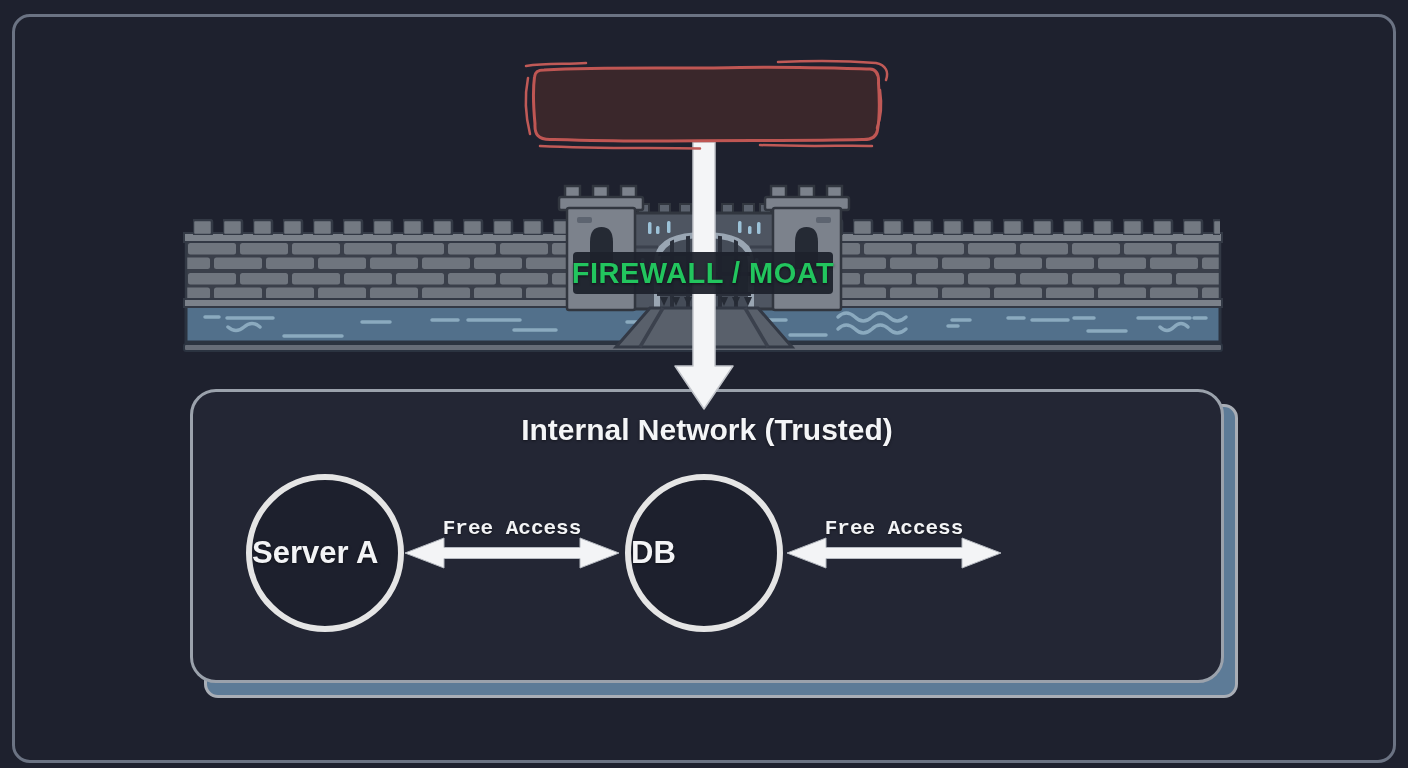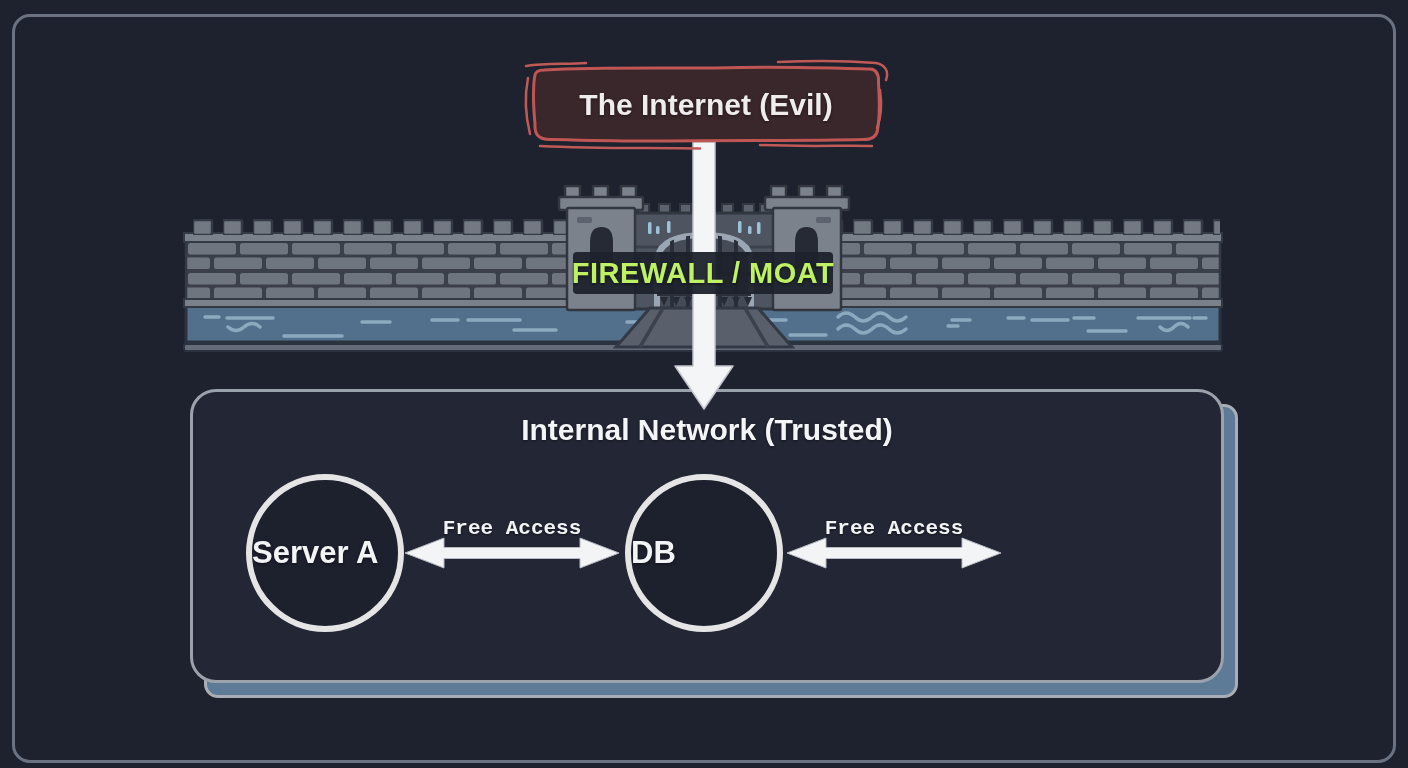--- a/index.html
+++ b/index.html
@@ -57,21 +57,21 @@
   .link-arrow-2{left:784px;}
 
   svg.big-arrow{position:absolute;left:0;top:0;width:1408px;height:768px;z-index:5;pointer-events:none;}
 
   .firewall-plate{
     position:absolute;left:573px;top:252px;width:260px;height:42px;
     background:rgba(30,34,44,0.95);border-radius:4px;z-index:6;
     display:flex;align-items:center;justify-content:center;
   }
   .firewall-plate span{
-    font-size:29px;font-weight:800;color:#bef264;letter-spacing:.5px;
+    font-size:29px;font-weight:800;color:#22c55e;letter-spacing:.5px;
     text-shadow:0 1px 3px rgba(0,0,0,.6);white-space:nowrap;
   }
 
   .inet-box{position:absolute;left:520px;top:56px;width:372px;height:100px;z-index:7;}
   .inet-box svg{position:absolute;left:0;top:0;width:372px;height:100px;}
   .inet-label{
     position:absolute;left:12px;top:12px;width:348px;height:74px;
     display:flex;align-items:center;justify-content:center;
     font-size:30px;font-weight:700;color:#efecee;
     text-shadow:0 1px 3px rgba(0,0,0,.5);white-space:nowrap;
@@ -238,16 +238,15 @@
                C96,85.5 48,84 30,83.5 C18,83.5 14.5,78 15,68 C13.5,52 13,32 14.5,21 C15,15.5 18,14 24,14 Z" fill="#3a272b" stroke="#bf5653" stroke-width="3" stroke-linejoin="round"></path>
       <g fill="none" stroke="#c05a57" stroke-width="2.5" stroke-linecap="round">
         <path d="M8,22 C4.5,40 5,58 10,78"></path>
         <path d="M6,10 C26,7 46,8.5 66,7"></path>
         <path d="M258,6 C300,4 332,5 356,7 C366,9 369,16 366,24"></path>
         <path d="M360,34 C362,48 361,62 357,72"></path>
         <path d="M20,90 C80,93 130,91.5 180,92.5"></path>
         <path d="M240,89 C290,91 330,89 352,90"></path>
       </g>
     </svg>
-    <span class="inet-label">The Internet (Evil)</span>
   </div>
 
 </div>
 
 </body></html>

